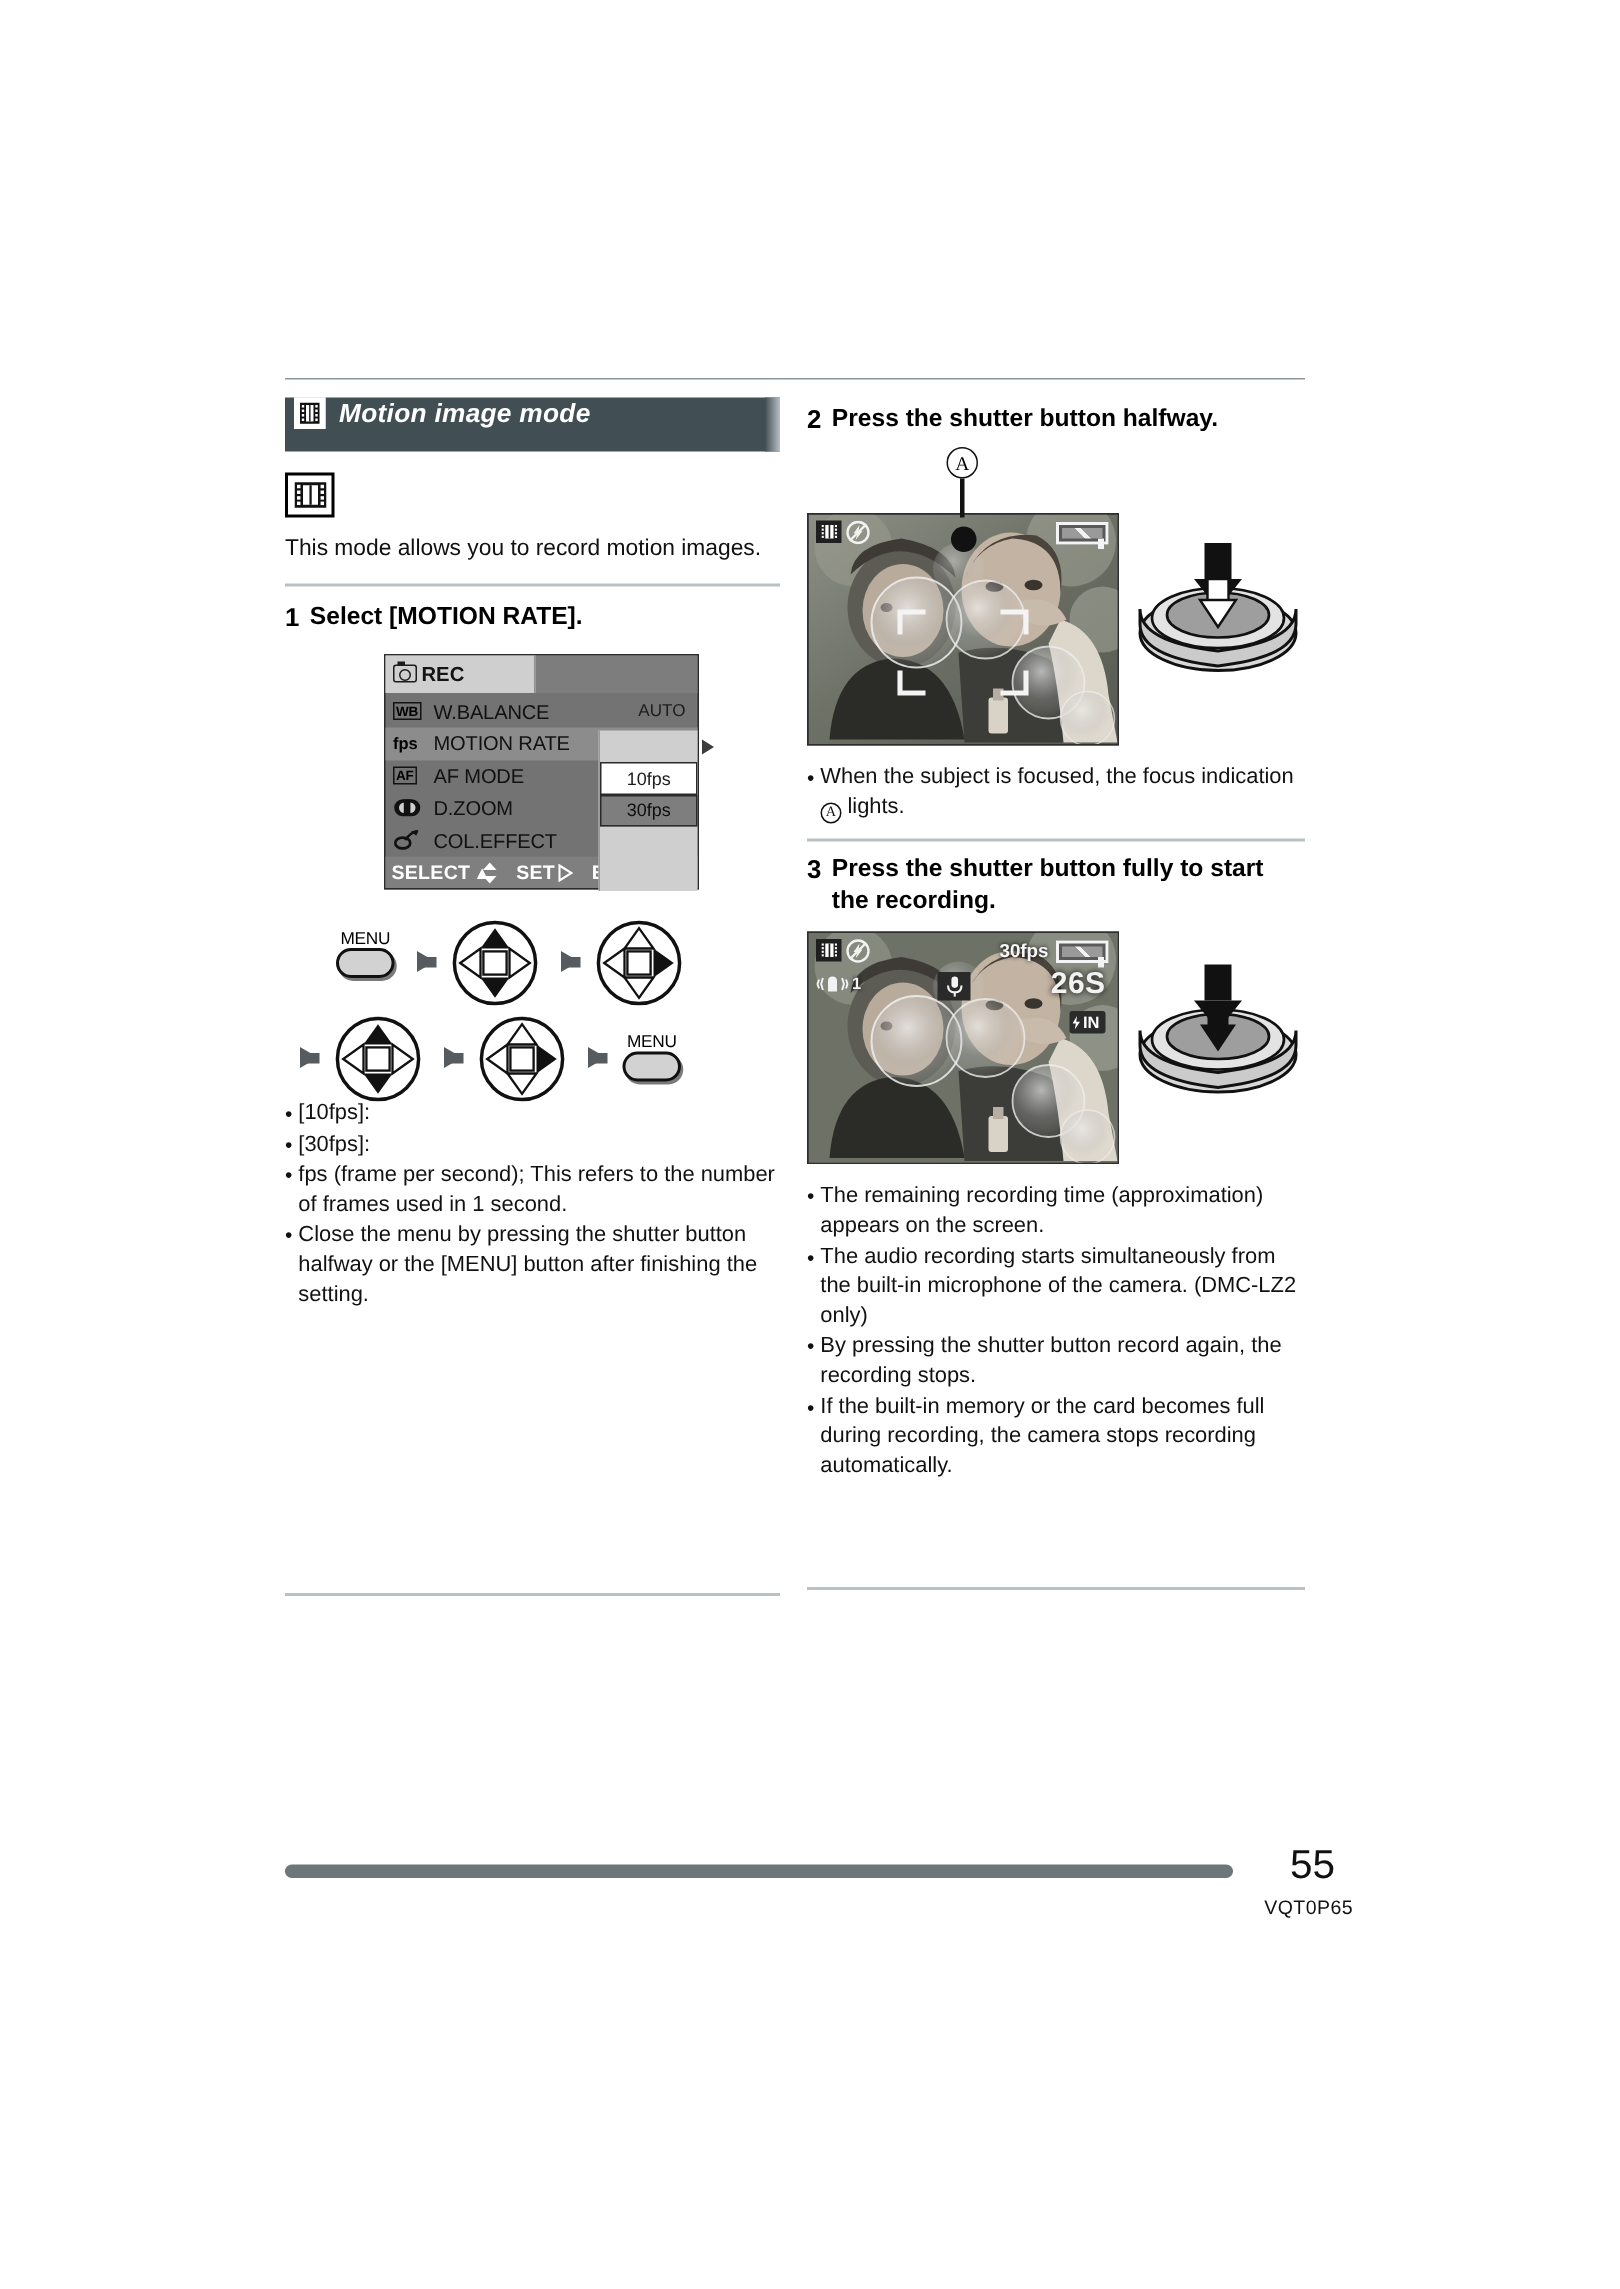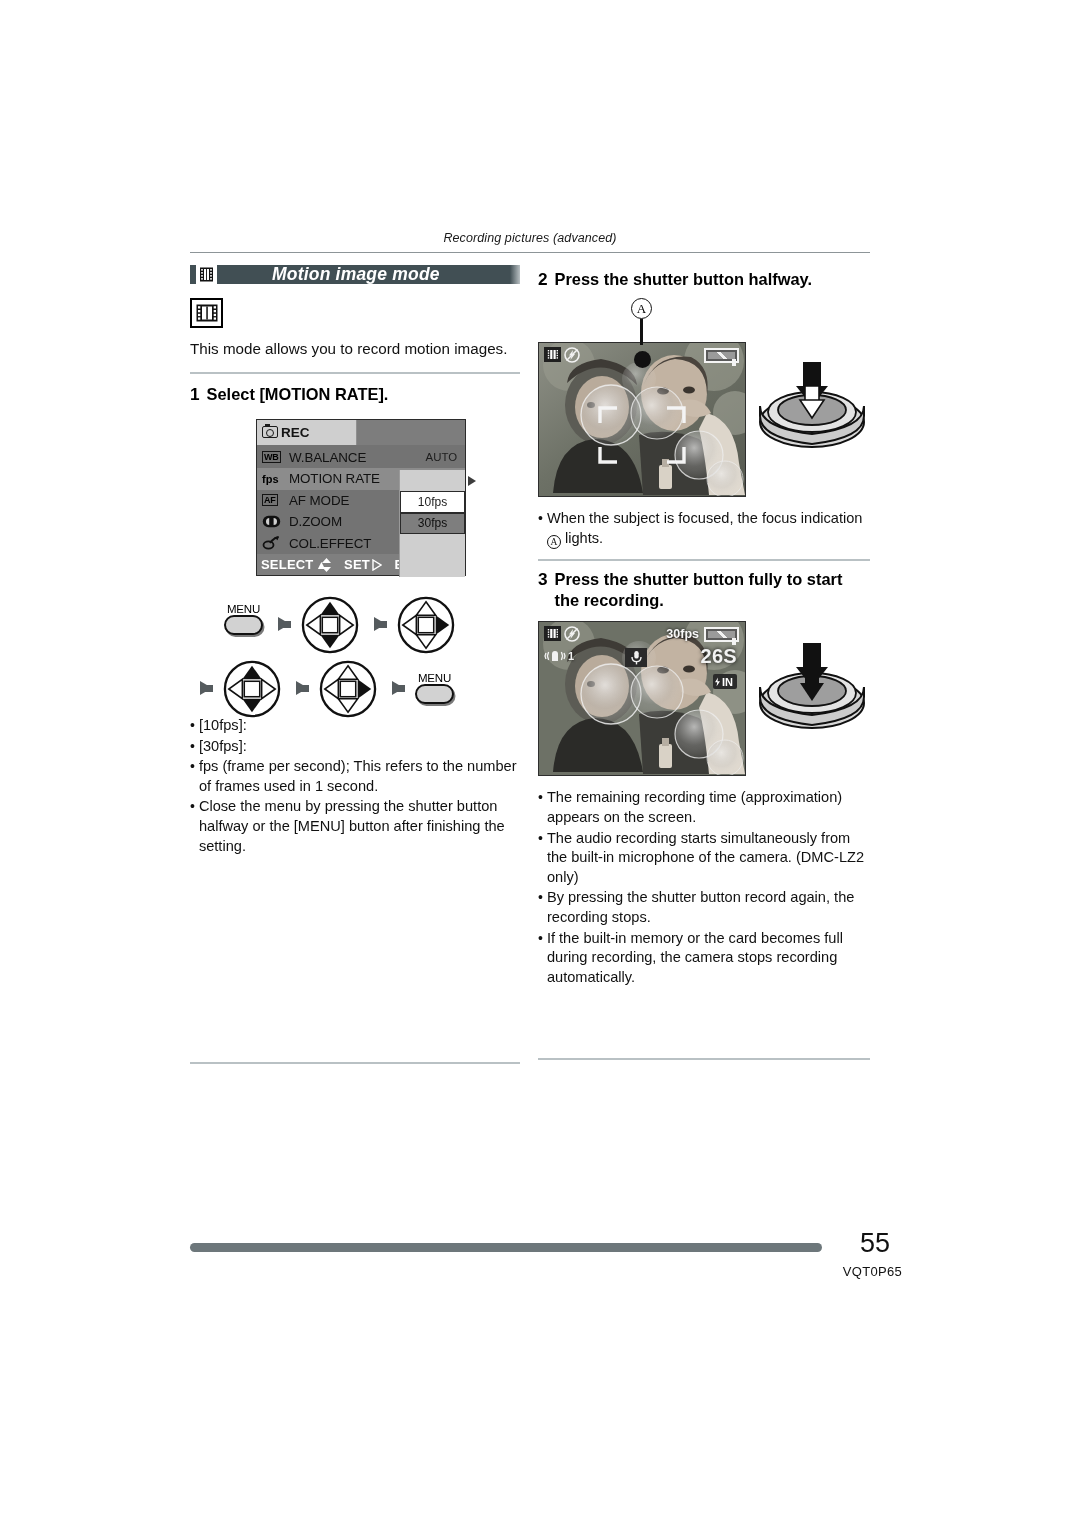--- a/index.html
+++ b/index.html
@@ -36,27 +36,26 @@
     width: 680px; height: 1px;
     background: #8d9598;
   }
 
   
   .col-left  { position: absolute; left: 190px;  top: 265px; width: 330px; }
   .col-right { position: absolute; left: 538px;  top: 265px; width: 332px; }
 
   
   .title-bar {
-    height: 19px;
+    height: 36px;
     background: #414f54;
     display: flex;
-    align-items: center;
+    align-items: flex-start;
     padding-left: 6px;
     position: relative;
-    gap: 46px;
   }
   .title-bar::after{
     content:"";
     position:absolute; right:0; top:0; bottom:0; width:10px;
     background: linear-gradient(90deg,#414f54,#b9c0c3);
   }
   .title-bar .tb-icon {
     width: 21px; height: 21px;
     background: #fff;
     border: 1px solid #fff;
@@ -354,21 +353,20 @@
   }
   .left-bottom-rule{
     position:absolute; left:190px; top:1062px; width:330px; height:2px; background:#b9c1c4;
   }
 </style>
 </head>
 <body>
 
 <div class="page">
 
-  <div class="running-header">Recording pictures (advanced)</div>
   <div class="header-rule"></div>
 
   <div class="col-left">
 
     <div class="title-bar">
       <span class="tb-icon">
         <svg class="filmicon" width="15" height="15" viewBox="0 0 15 15">
           <rect x="1" y="0.5" width="13" height="14" fill="#111"></rect>
           <rect x="2.2" y="2" width="1.6" height="1.7" fill="#fff"></rect>
           <rect x="2.2" y="5" width="1.6" height="1.7" fill="#fff"></rect>

